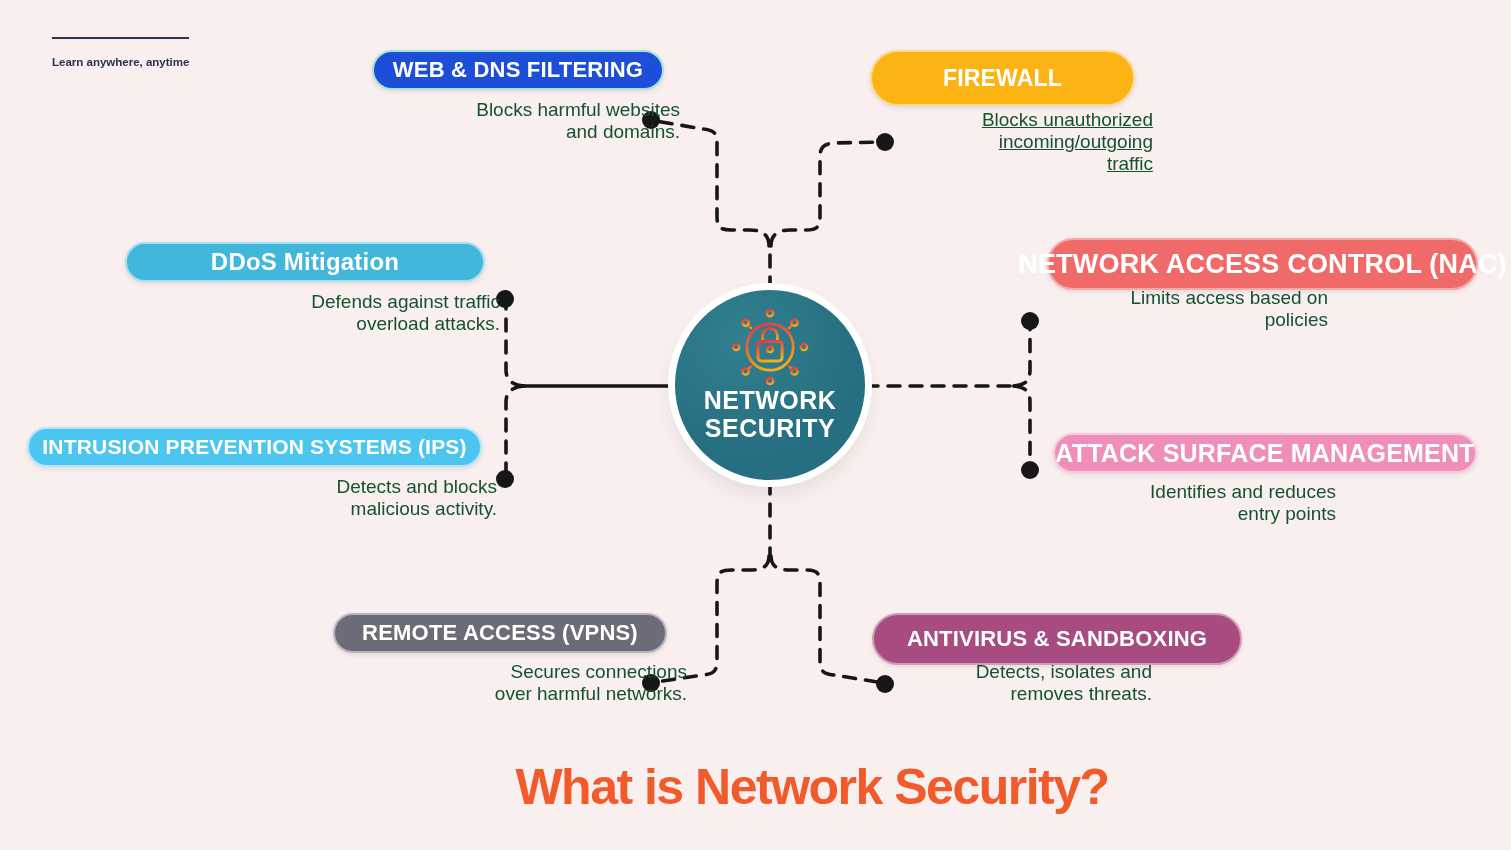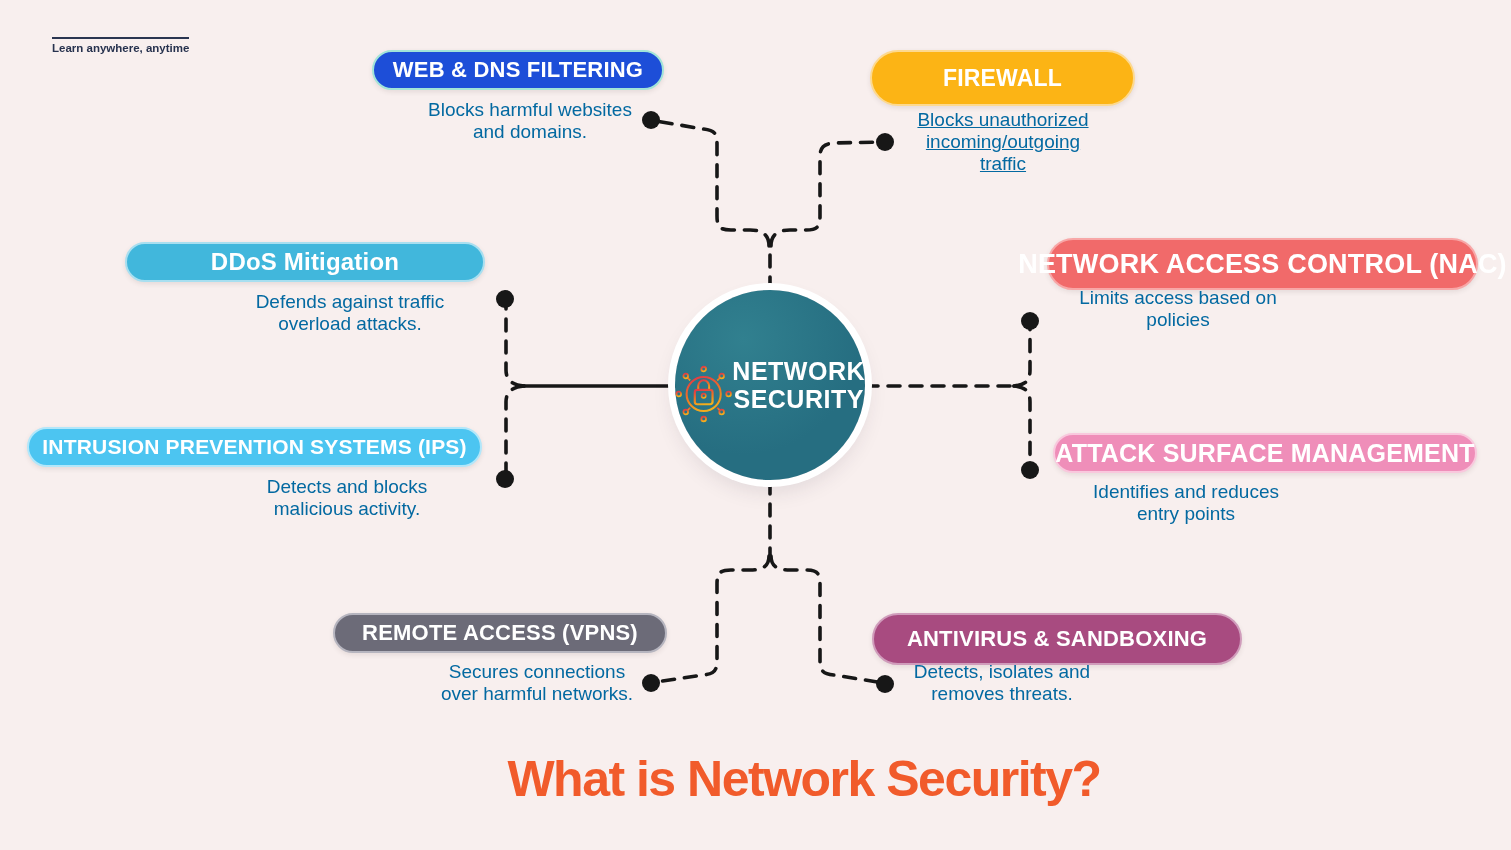--- a/index.html
+++ b/index.html
@@ -8,47 +8,47 @@
     background:#f8efee;
     font-family:"Liberation Sans", sans-serif;
   }
   .connectors{position:absolute;left:0;top:0;width:1511px;height:850px;}
   .connectors .dash{fill:none;stroke:#171717;stroke-width:3.6;stroke-dasharray:12 10;stroke-linecap:round;}
   .connectors .solid{fill:none;stroke:#171717;stroke-width:3.6;stroke-linecap:round;}
   .connectors circle{fill:#171717;}
 
   .logo{position:absolute;left:22px;top:34px;line-height:1;}
   .logo-text{font-size:34px;font-weight:800;letter-spacing:-0.5px;}
-  .logo-tagline{margin-left:30px;margin-top:3px;border-top:2px solid #2a3550;padding-top:4px;
+  .logo-tagline{margin-left:30px;margin-top:3px;border-top:2px solid #2a3550;padding-top:18px;
     font-size:11.5px;font-weight:700;color:#27324e;width:max-content;}
 
   .pill{
     position:absolute;display:flex;align-items:center;justify-content:center;
     border-radius:999px;color:#fff;font-weight:700;font-size:22px;letter-spacing:.2px;
     border:2px solid transparent;box-sizing:border-box;
     box-shadow:0 2px 5px rgba(60,40,40,.10);
     white-space:nowrap;
   }
   .desc{
-    position:absolute;font-size:19px;line-height:22px;color:#0369a1;
-    text-align:center;white-space:pre-line;
+    position:absolute;font-size:19px;line-height:22px;color:#14532d;
+    text-align:right;white-space:pre-line;
   }
 
   .center-node{
     position:absolute;left:675px;top:290px;width:190px;height:190px;border-radius:50%;
     background:radial-gradient(circle at 36% 26%, #31808f 0%, #266e81 62%);
     box-shadow:0 0 0 7px #ffffff, 0 10px 22px rgba(50,40,60,.13);
-    display:flex;flex-direction:row;align-items:center;
+    display:flex;flex-direction:column;align-items:center;
   }
   .center-icon{margin-top:18px;}
   .center-label{color:#ffffff;font-weight:700;font-size:25px;line-height:28px;
     text-align:center;letter-spacing:.5px;margin-top:0px;}
 
   .main-title{
-    position:absolute;left:450px;top:746px;width:700px;margin:4px;text-align:center;
+    position:absolute;left:450px;top:746px;width:700px;margin:12px;text-align:center;
     font-size:50px;font-weight:800;letter-spacing:-1.5px;color:#f15b2b;
   }
 </style>
 </head>
 <body>
 
 <div class="canvas" style="background-color: rgb(248, 239, 238);">
 
   <svg class="connectors" viewBox="0 0 1511 850">
     <g>

